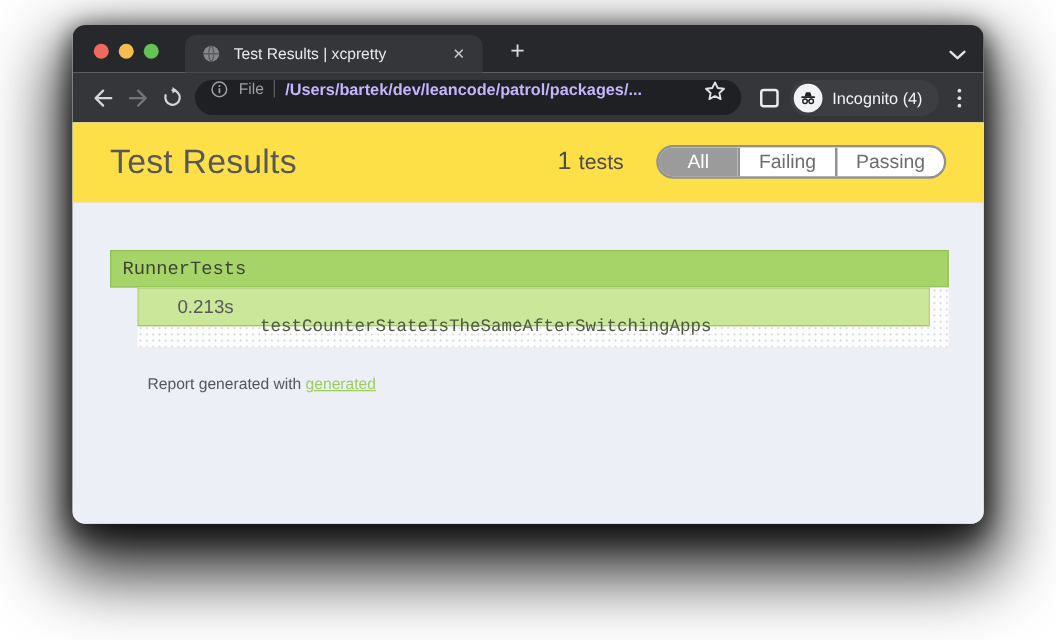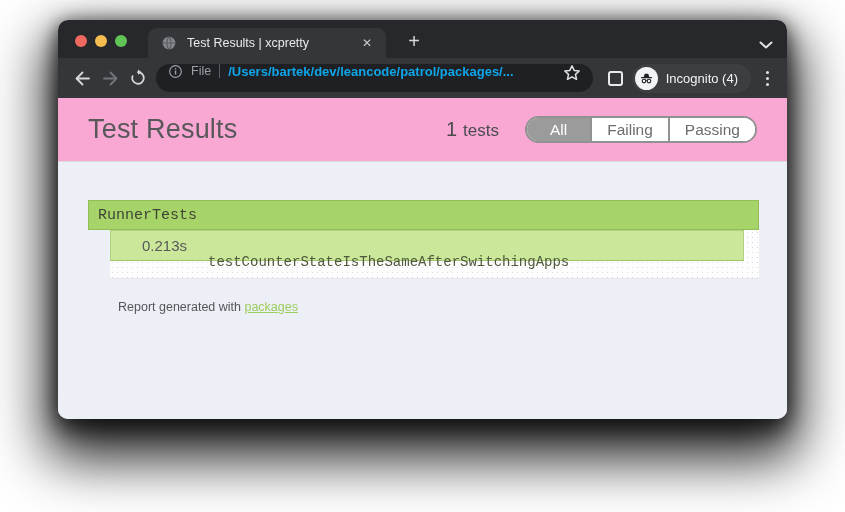--- a/index.html
+++ b/index.html
@@ -35,35 +35,35 @@
 
   
   .toolbar { height:40px; background:#35363a; display:flex; align-items:center;
              padding:0 10px; flex-shrink:0; }
   .navbtn { width:28px; height:28px; display:flex; align-items:center; justify-content:center; flex-shrink:0; }
   .omnibox { flex:1; height:28px; background:#1f2023; border-radius:14px;
              display:flex; padding:0 12px; margin:0 6px 0 4px;
              gap:8px; min-width:0; }
   .scheme { font-size:12.5px; color:#9aa0a6; }
   .url-divider { width:1px; height:14px; background:#5a5d61; }
-  .url-path { flex:1; font-size:13px; font-weight:700; color:#0ea5e9;
+  .url-path { flex:1; font-size:13px; font-weight:700; color:#c4b5fd;
               white-space:nowrap; overflow:hidden; }
   .sidepanel { width:15px; height:15px; border:2.5px solid #e8eaed; border-radius:3px; margin:0 9px; flex-shrink:0; }
   .incognito-pill { height:29px; border-radius:15px; background:#3d3e42;
                     display:flex; align-items:center; gap:8px; padding:0 13px 0 3px; flex-shrink:0; }
   .incog-circle { width:23px; height:23px; border-radius:50%; background:#f1f3f4;
                   display:flex; align-items:center; justify-content:center; }
   .incognito-label { font-size:13px; color:#f1f3f4; white-space:nowrap; }
   .menu-dots { width:20px; height:28px; display:flex; flex-direction:column;
                align-items:center; justify-content:center; gap:3px; margin-left:6px; }
   .menu-dots i { width:3px; height:3px; border-radius:50%; background:#dfe1e4; }
 
   
   .page { flex:1; display:flex; flex-direction:column; background:#eceff6; }
-  .page-header { background:#f9a8d4; height:64px; border-bottom:1px solid #dadce2;
+  .page-header { background:#fde047; height:64px; border-bottom:1px solid #dadce2;
                  display:flex; align-items:center; padding:0 30px; flex-shrink:0; }
   .page-title { font-size:27px; color:#58585a; font-weight:400; letter-spacing:.2px; }
   .count { margin-left:auto; display:flex; align-items:baseline; gap:6px; color:#4c4c4e; }
   .count-num { font-size:20px; }
   .count-unit { font-size:17px; }
   .segmented { margin-left:26px; display:flex; border:2px solid #919191;
                border-radius:15px; overflow:hidden; height:27px; background:#fff; }
   .seg { padding:0 15px; font-size:15.5px; color:#6d6d6d; display:flex; align-items:center;
          background:#fff; border-left:2px solid #919191; cursor:default; }
   .seg.active { border-left:none; background:#9b9b9b; color:#ffffff; padding:0 23px; }
@@ -193,18 +193,18 @@
         <div class="tests">
           <div class="test-row">
             <span class="duration">0.213s</span>
             <span class="test-name">testCounterStateIsTheSameAfterSwitchingApps</span>
           </div>
         </div>
       </div>
 
       <div class="report-footer">
         <span>Report generated with </span>
-        <a>packages</a>
+        <a>generated</a>
       </div>
     </div>
   </div>
 
 </div>
 
 </body></html>

